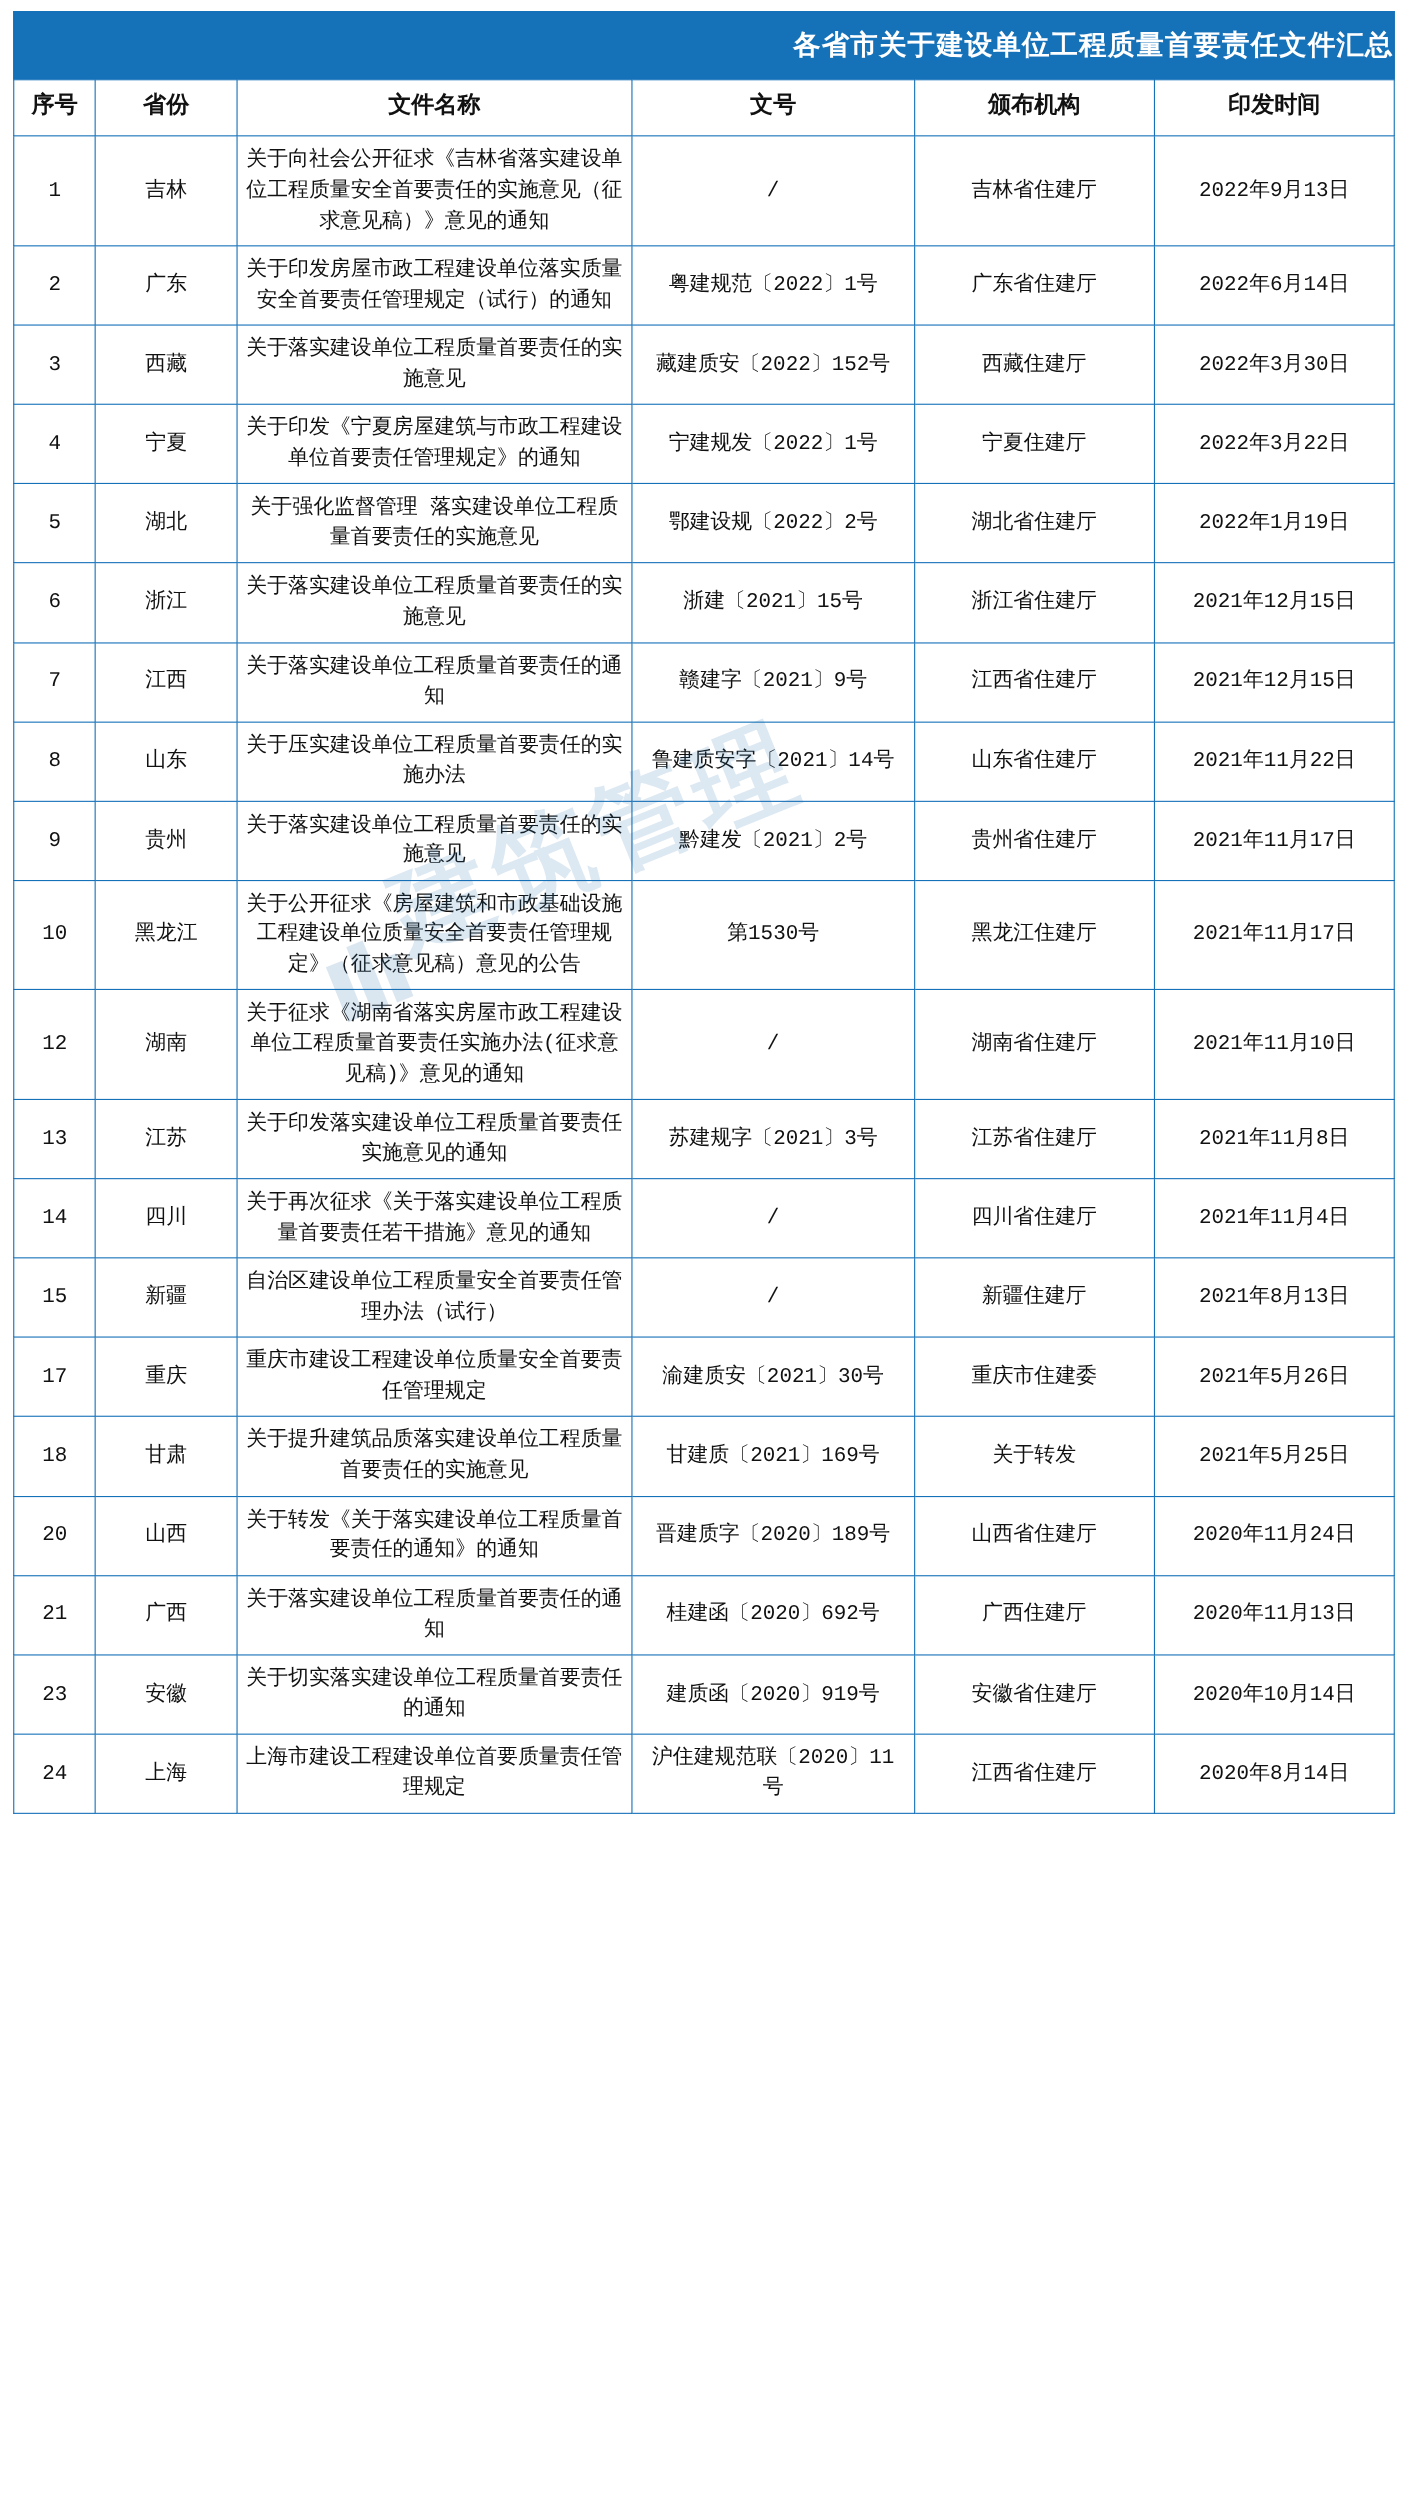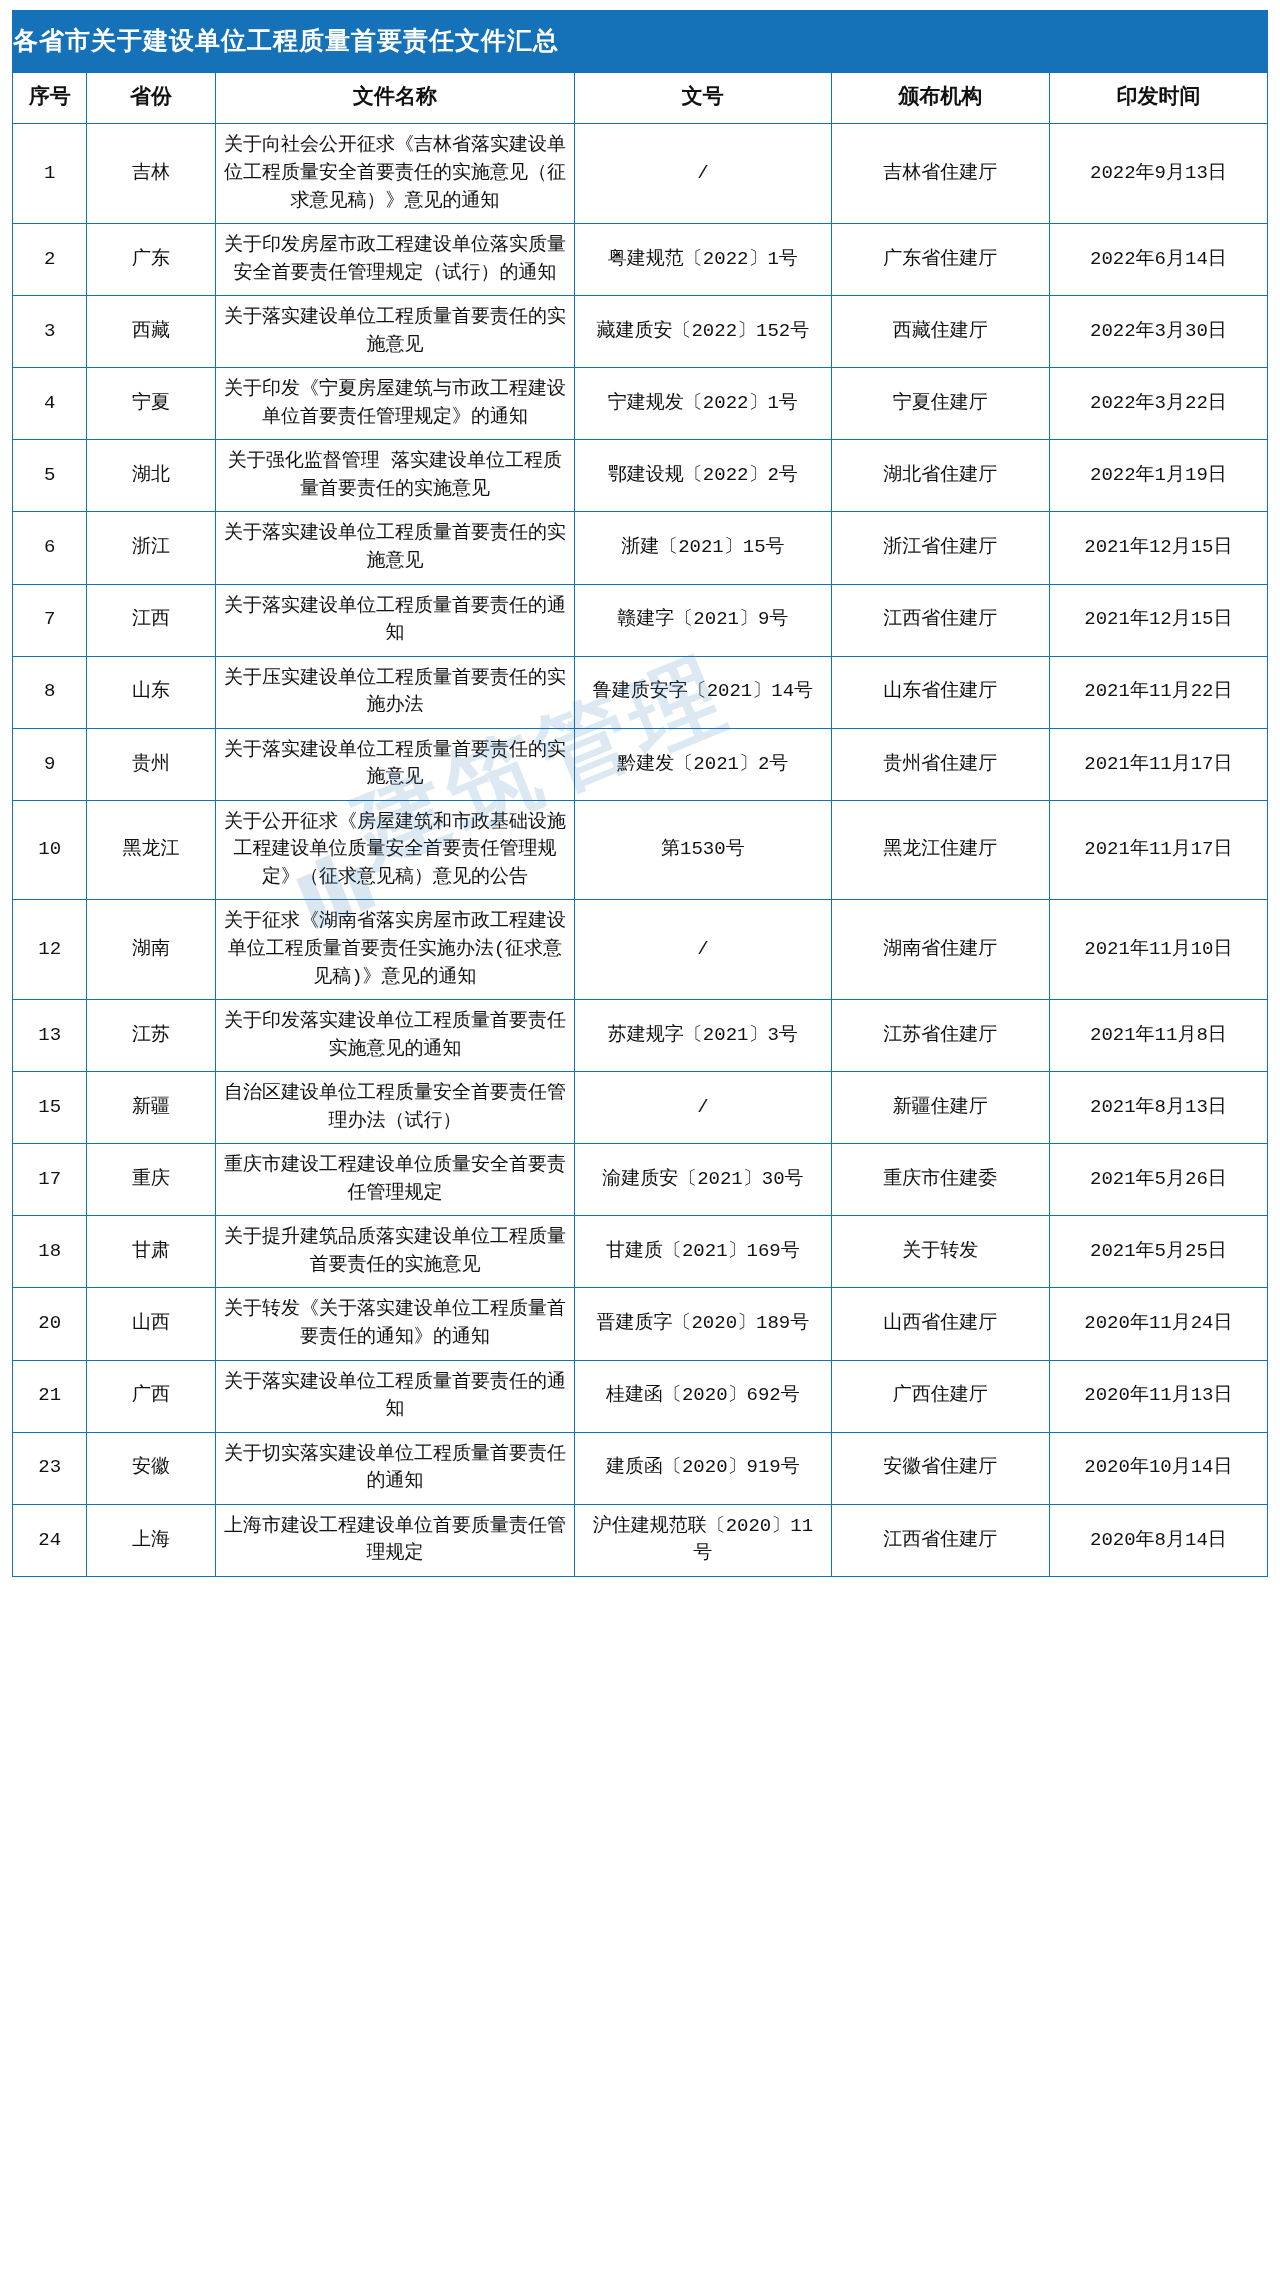--- a/index.html
+++ b/index.html
@@ -13,21 +13,21 @@
   }
   .page {
     position: relative;
     width: 1280px;
     box-sizing: border-box;
     padding: 10px 12px 12px 12px;
   }
   .title-bar {
     background: #1571b8;
     color: #ffffff;
-    text-align: left;
+    text-align: right;
     font-size: 25px;
     font-weight: bold;
     letter-spacing: 1px;
     padding: 13px 0 14px 0;
     border: 1px solid #1571b8;
     box-sizing: border-box;
   }
   table.doc-table {
     border-collapse: collapse;
     width: 100%;
@@ -223,20 +223,28 @@
         </tr>
         <tr>
           <td>13</td>
           <td>江苏</td>
           <td class="cell-name">关于印发落实建设单位工程质量首要责任实施意见的通知</td>
           <td>苏建规字〔2021〕3号</td>
           <td>江苏省住建厅</td>
           <td>2021年11月8日</td>
         </tr>
         <tr>
+          <td>14</td>
+          <td>四川</td>
+          <td class="cell-name">关于再次征求《关于落实建设单位工程质量首要责任若干措施》意见的通知</td>
+          <td>/</td>
+          <td>四川省住建厅</td>
+          <td>2021年11月4日</td>
+        </tr>
+        <tr>
           <td>15</td>
           <td>新疆</td>
           <td class="cell-name">自治区建设单位工程质量安全首要责任管理办法（试行）</td>
           <td>/</td>
           <td>新疆住建厅</td>
           <td>2021年8月13日</td>
         </tr>
         <tr>
           <td>17</td>
           <td>重庆</td>

